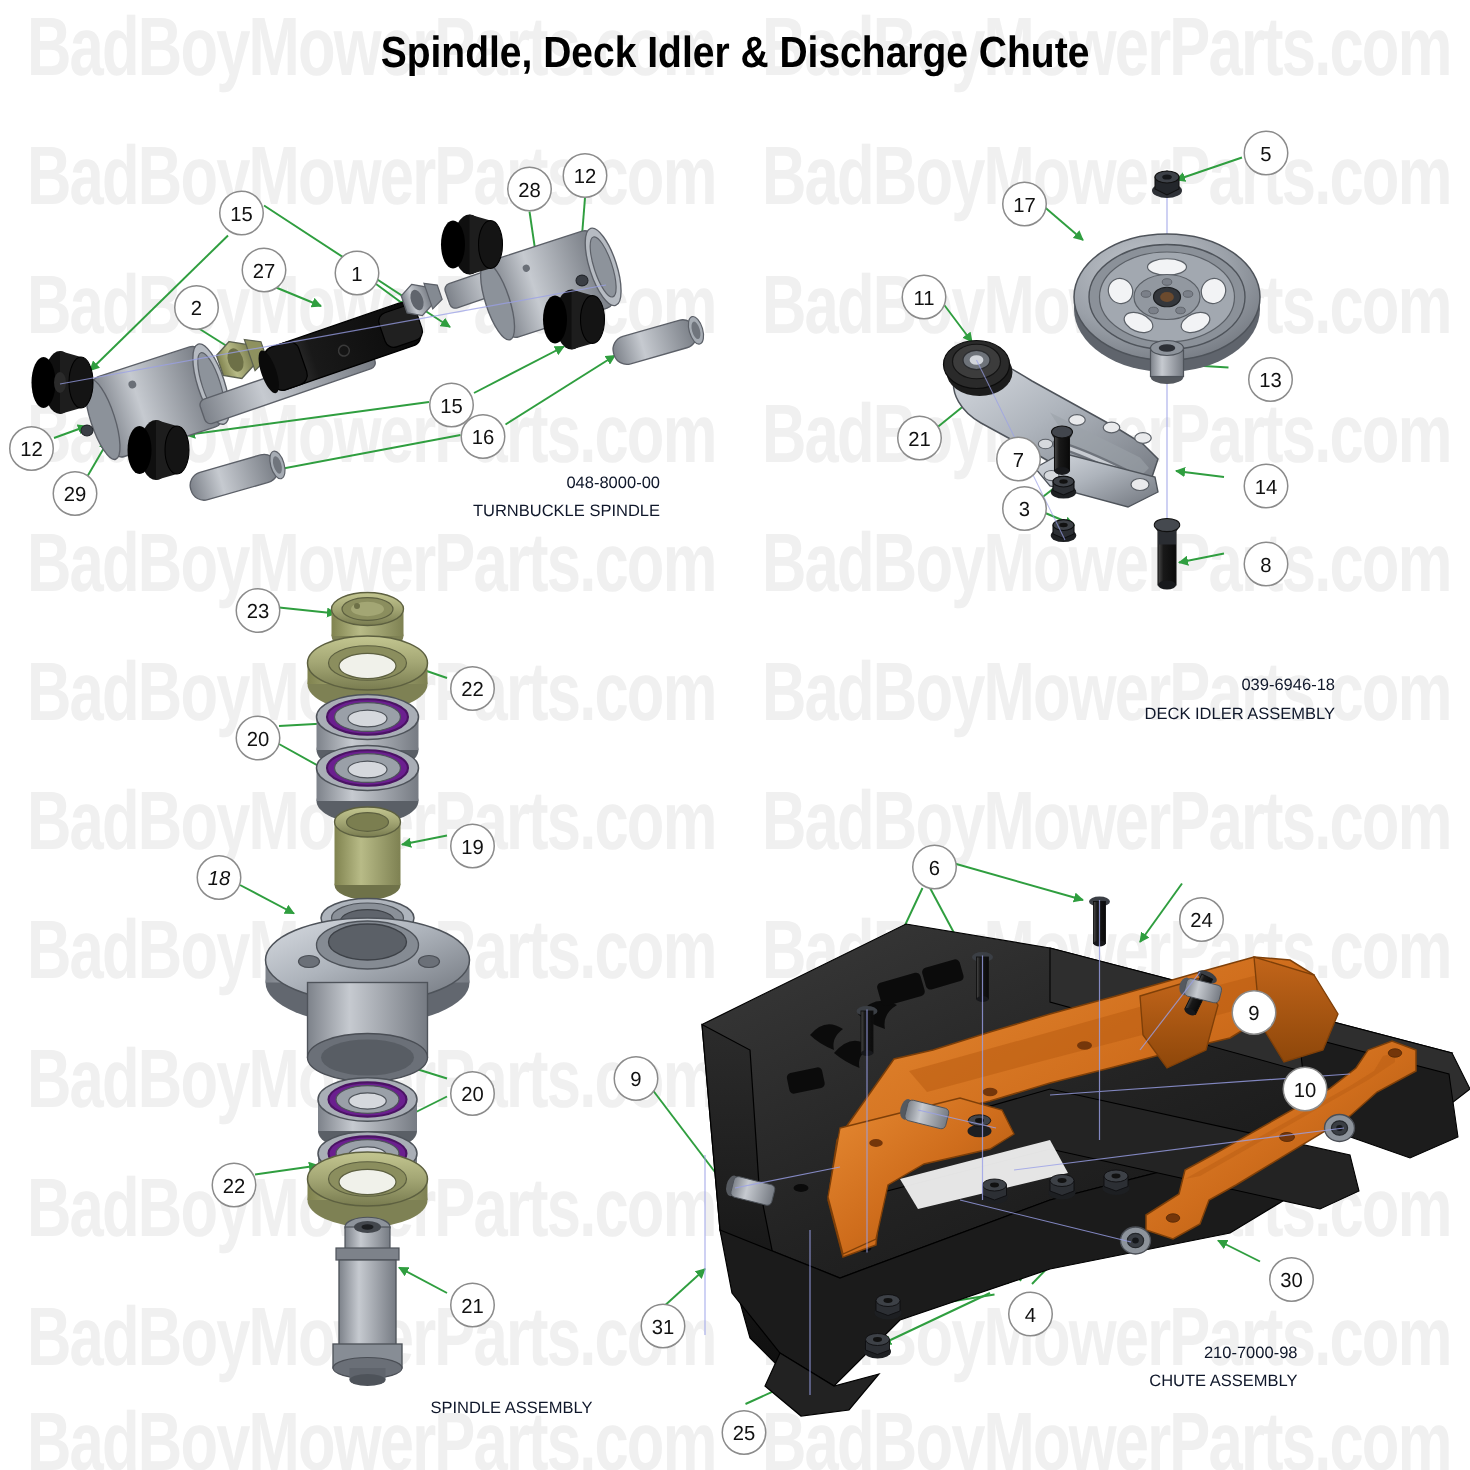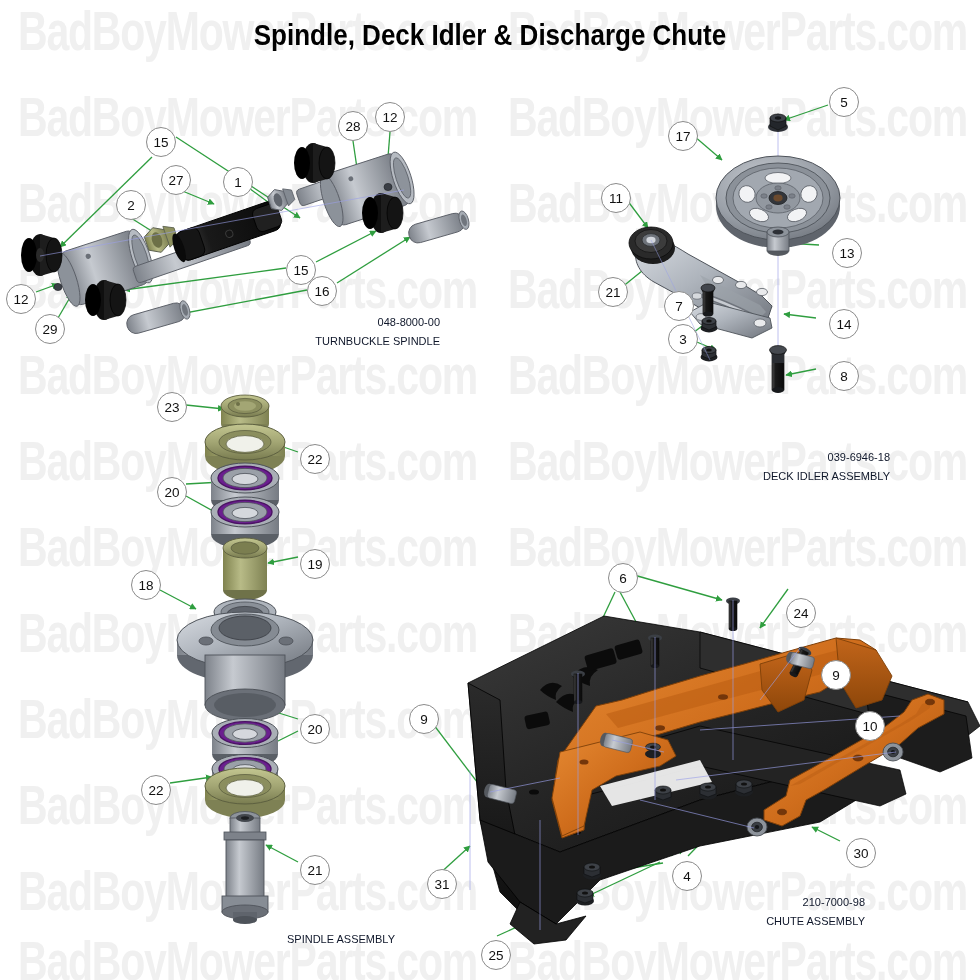--- a/index.html
+++ b/index.html
@@ -723,21 +723,21 @@
     </div>
   <div class="callout" style="left:300px;top:444px;">
       <span>22</span>
     </div>
   <div class="callout" style="left:157px;top:477px;">
       <span>20</span>
     </div>
   <div class="callout" style="left:300px;top:549px;">
       <span>19</span>
     </div>
-  <div class="callout" style="left:131px;top:570px;">
+  <div class="callout" style="left:131px;top:570px;font-style:italic;">
       <span>18</span>
     </div>
   <div class="callout" style="left:300px;top:714px;">
       <span>20</span>
     </div>
   <div class="callout" style="left:141px;top:775px;">
       <span>22</span>
     </div>
   <div class="callout" style="left:300px;top:855px;">
       <span>21</span>

